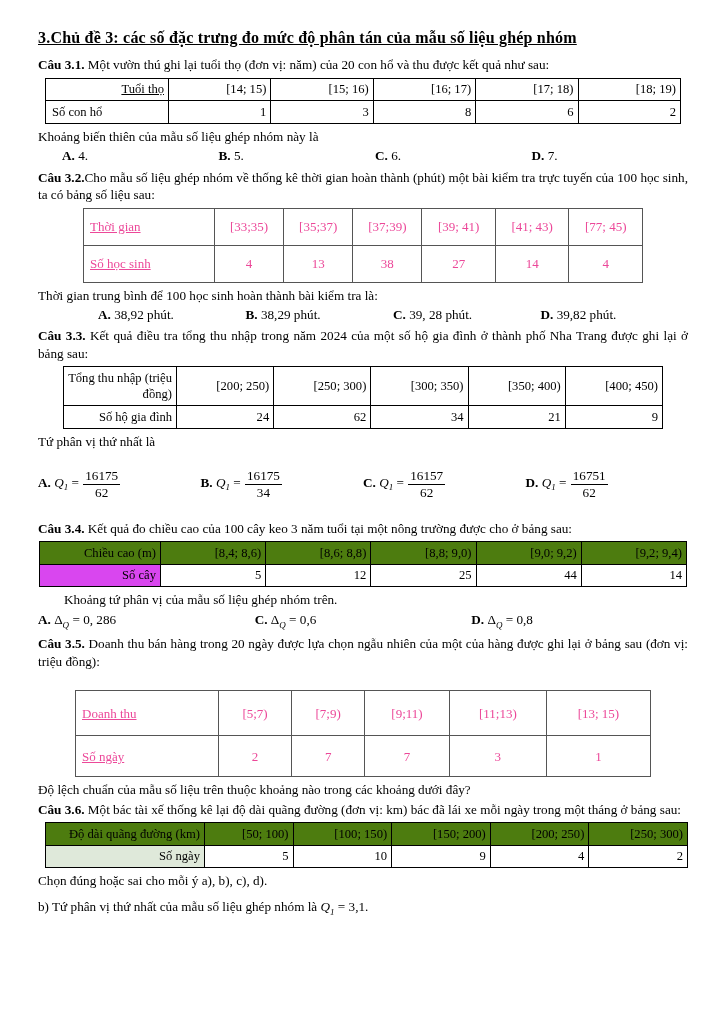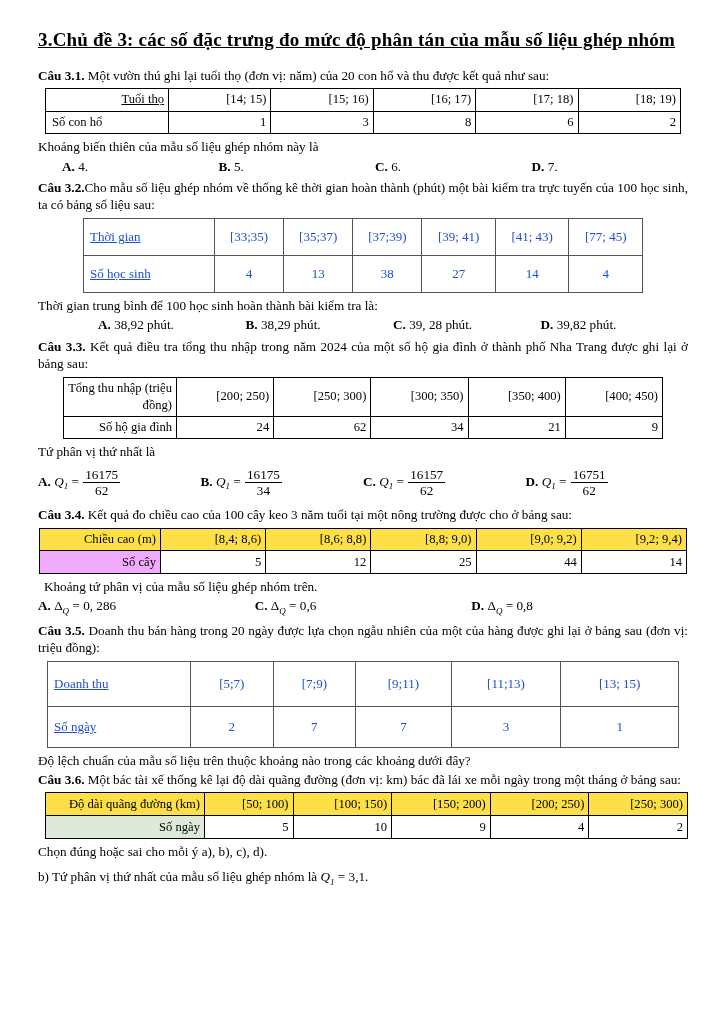--- a/index.html
+++ b/index.html
@@ -14,23 +14,23 @@
     color: #000;
     font-size: 13.2px;
     line-height: 1.32;
   }
   .page {
     width: 724px;
     box-sizing: border-box;
     padding: 26px 36px 10px 38px;
   }
   h1.doc-title {
-    font-size: 19px;
+    font-size: 16px;
     font-weight: bold;
-    margin: 0 0 13px 0;
+    margin: 0 0 7px 0;
     text-decoration: underline;
     line-height: 1.45;
     letter-spacing: 0.2px;
   }
   .q {
     margin: 0 0 2px 0;
     text-align: justify;
   }
   .q .lbl { font-weight: bold; }
   table {
@@ -48,43 +48,43 @@
     display: flex;
     margin: 2px 0 4px 0;
   }
   .answers > div { flex: 1 1 0; }
   .answers .ans-lbl { font-weight: bold; }
   .answers.ind { padding-left: 24px; }
   .frac {
     display: inline-block;
     vertical-align: middle;
     text-align: center;
-    margin: 4px 1px;
+    margin: 16px 1px;
   }
   .frac .num { display: block; padding: 0 2px; border-bottom: 1px solid #000; line-height: 1.15; }
   .frac .den { display: block; padding: 0 2px; line-height: 1.15; }
   .ital { font-style: italic; }
   .sub { font-size: 9px; vertical-align: sub; font-style: italic; }
   
   table.shot td {
     border: 1px solid #555;
     padding: 5px 6px;
     text-align: center;
     font-family: "Liberation Serif", serif;
     font-size: 13px;
-    color: #1d4ed8;
+    color: #ec4899;
   }
   table.shot td.hd {
     text-align: left;
     padding-left: 6px;
   }
   table.shot td.hd span { text-decoration: underline; }
   table.shot td.tall { height: 26px; }
   .greenhead td {
-    background: #fde047;
+    background: #4d7c0f;
   }
   .q3-4 td { padding: 2px 4px; }
 </style>
 </head>
 <body>
 
 <div class="page">
 
   <h1 class="doc-title">3.Chủ đề 3: các số đặc trưng đo mức độ phân tán của mẫu số liệu ghép nhóm</h1>
 
@@ -262,32 +262,32 @@
       <tbody>
           <tr class="greenhead">
         <td style="width:112px;">Chiều cao (m)</td>
         <td>[8,4; 8,6)</td>
         <td>[8,6; 8,8)</td>
         <td>[8,8; 9,0)</td>
         <td>[9,0; 9,2)</td>
         <td>[9,2; 9,4)</td>
       </tr>
       <tr>
-        <td style="background:#f0abfc;">Số cây</td>
+        <td style="background:#d946ef;">Số cây</td>
         <td>5</td>
         <td>12</td>
         <td>25</td>
         <td>44</td>
         <td>14</td>
       </tr>
     </tbody>
       </table>
   </div>
 
-  <p class="q" style="padding-left:6px;"><span>Khoảng tứ phân vị của mẫu số liệu ghép nhóm trên.</span></p>
+  <p class="q" style="padding-left:6px;margin-left:20px;"><span>Khoảng tứ phân vị của mẫu số liệu ghép nhóm trên.</span></p>
 
   <div class="answers">
     <div>
       <span class="ans-lbl">A.</span>
       <span>Δ</span><span class="sub">Q</span>
       <span>= 0, 286</span>
     </div>
     <div>
       <span class="ans-lbl">C.</span>
       <span>Δ</span><span class="sub">Q</span>
@@ -299,21 +299,21 @@
       <span>= 0,8</span>
     </div>
   </div>
 
   <p class="q">
     <span class="lbl">Câu 3.5.</span>
     <span>Doanh thu bán hàng trong 20 ngày được lựa chọn ngẫu nhiên của một của hàng được ghi lại ở bảng sau (đơn vị: triệu đồng):</span>
   </p>
 
   <div class="tbl-wrap">
-    <table class="shot" style="width:632px;">
+    <table class="shot" style="width:576px;margin-top:16px;">
       <tbody>
           <tr>
         <td class="hd" style="width:130px;height:34px;"><span>Doanh thu</span></td>
         <td>[5;7)</td>
         <td>[7;9)</td>
         <td>[9;11)</td>
         <td>[11;13)</td>
         <td>[13; 15)</td>
       </tr>
       <tr>

